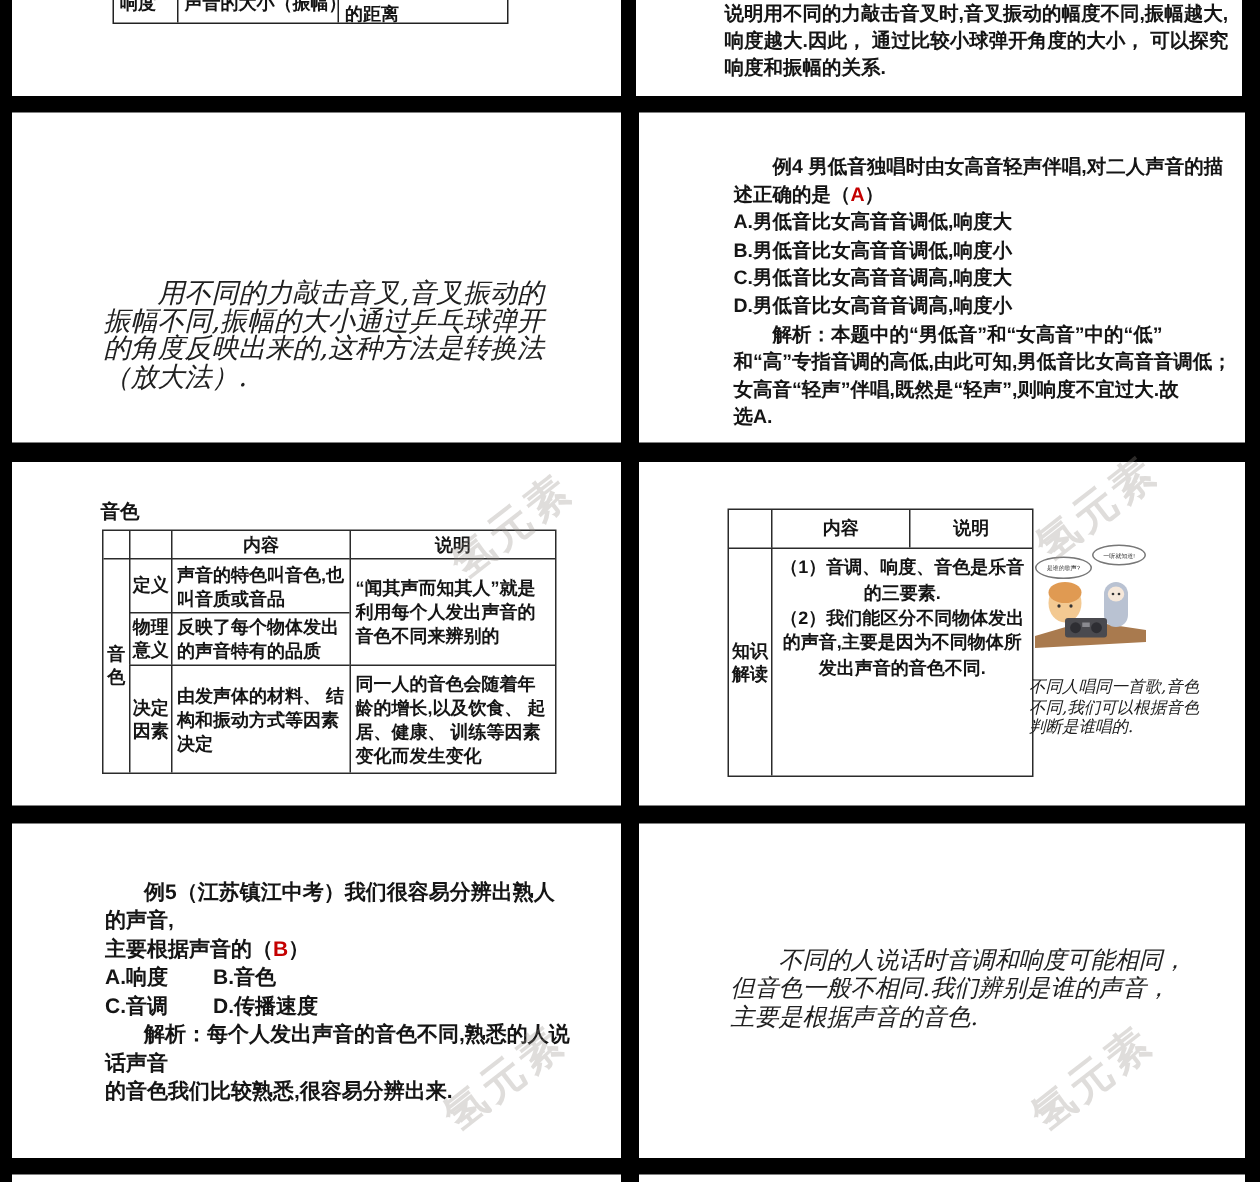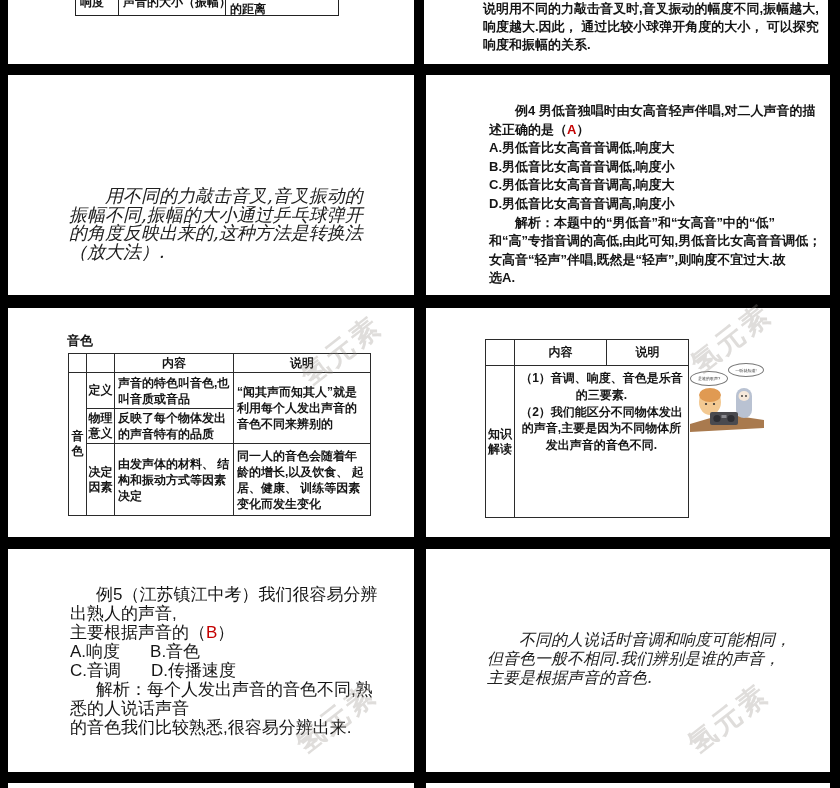--- a/index.html
+++ b/index.html
@@ -63,21 +63,21 @@
 
   .cart{position:absolute;left:264px;top:54px;width:74px;height:82px}
   .bub{position:absolute;background:#fff;border:1px solid #777;border-radius:50%;font-size:4px;
        display:flex;align-items:center;justify-content:center;color:#333;white-space:nowrap}
   .bubL{left:0;top:9px;width:36px;height:13px}
   .bubR{left:38px;top:1px;width:34px;height:12px}
   .cart svg{position:absolute;left:0;top:14px}
   .cap{position:absolute;left:260px;top:132px;width:114px;font-size:11px;line-height:13.5px}
 
   
-  .s4l .blk{position:absolute;left:62px;top:36px;width:312px;font-size:17px;line-height:19px;font-weight:normal}
+  .s4l .blk{position:absolute;left:62px;top:36px;width:312px;font-size:14px;line-height:19px;font-weight:bold}
   .o1{}
   .o2{margin-left:30px}
 
   
   .s4r .txt{position:absolute;left:61px;top:65px;width:308px;font-size:16px;line-height:19px;text-indent:2em}
 
   .wm{position:absolute;font-size:28px;font-weight:bold;letter-spacing:3px;
       color:rgba(150,143,135,0.30);transform:rotate(-38deg);pointer-events:none;white-space:nowrap}
   .wm1{left:295px;top:332px}
   .wm2{left:685px;top:320px}
@@ -177,20 +177,21 @@
         <rect x="46" y="12" width="16" height="30" rx="8" fill="#b9c2d2"></rect>
         <ellipse cx="54" cy="20" rx="5.5" ry="5" fill="#f6e8da"></ellipse>
         <circle cx="52" cy="20" r="0.9" fill="#333"></circle>
         <circle cx="56" cy="20" r="0.9" fill="#333"></circle>
         <rect x="20" y="36" width="28" height="13" rx="2" fill="#4a4a4f"></rect>
         <circle cx="27" cy="42.5" r="3.6" fill="#2e2e33"></circle>
         <circle cx="41" cy="42.5" r="3.6" fill="#2e2e33"></circle>
         <rect x="31.5" y="39" width="5" height="3" fill="#8a8a90"></rect>
       </svg>
     </div>
+    <p class="cap kai">不同人唱同一首歌,音色不同,我们可以根据音色判断是谁唱的.</p>
   </section>
 
   <section class="slide s4l">
     <div class="blk">
       <div class="ind">例5（江苏镇江中考）我们很容易分辨出熟人的声音,</div>
       <div><span>主要根据声音的（</span><span class="red">B</span><span>）</span></div>
       <div>
         <span class="o1">A.响度</span><span class="o2">B.音色</span>
       </div>
       <div>

